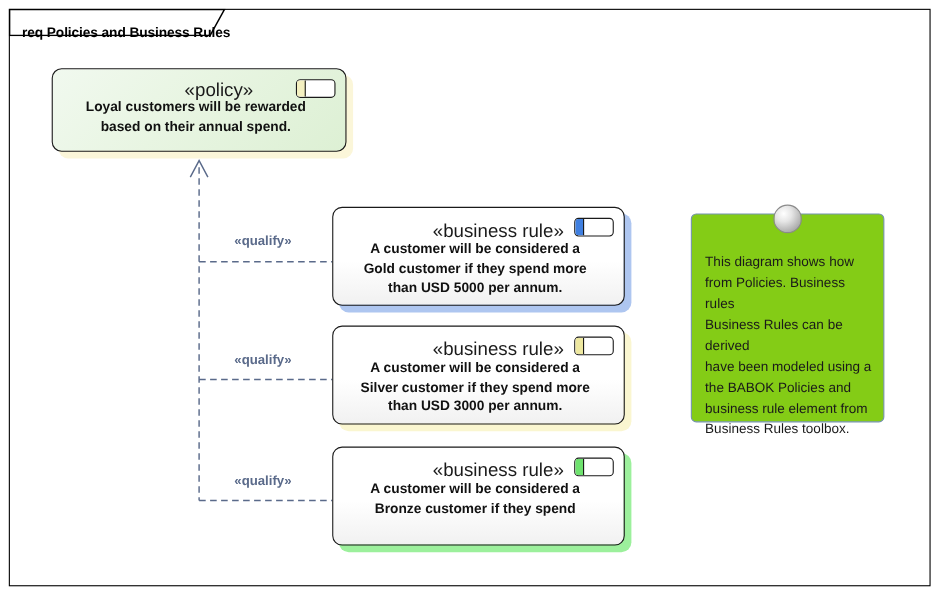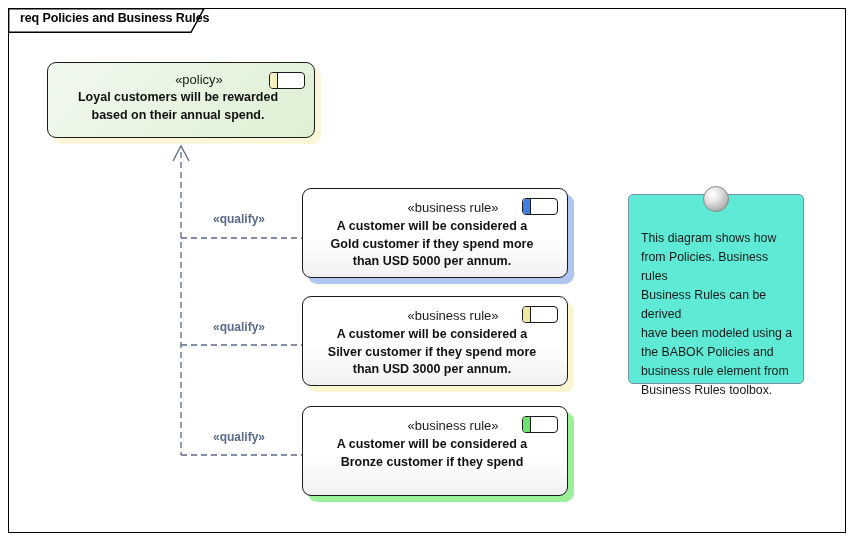--- a/index.html
+++ b/index.html
@@ -41,21 +41,21 @@
     z-index: 5;
   }
   .title-tab svg {
     position: absolute;
     left: 0;
     top: 0;
   }
   .title-text {
     position: absolute;
     left: 12px;
-    top: 3px;
+    top: 15px;
     font-size: 12.5px;
     font-weight: bold;
     color: #000000;
     white-space: nowrap;
     letter-spacing: -0.1px;
   }
 
   
   .node {
     position: absolute;
@@ -75,21 +75,21 @@
   }
   .rule-box {
     background: linear-gradient(180deg, #ffffff 0%, #ffffff 55%, #f1f1f1 100%);
   }
 
   .node-stereotype {
     position: absolute;
     left: 0;
     right: 0;
     text-align: center;
-    font-size: 13px;
+    font-size: 17px;
     color: #1a1a1a;
     font-family: "Liberation Sans", sans-serif;
     padding-left: 36px;
   }
   .node-body {
     position: absolute;
     left: 8px;
     right: 14px;
     text-align: center;
     font-size: 12.5px;
@@ -115,21 +115,21 @@
     top: 0;
     bottom: 0;
     width: 7px;
     border-right: 1.2px solid #1a1a1a;
   }
 
   
   .note {
     position: absolute;
     box-sizing: border-box;
-    background: #5eead4;
+    background: #84cc16;
     border: 1.3px solid #7593ad;
     border-radius: 5px;
     z-index: 3;
   }
   .note-text {
     position: absolute;
     left: 12px;
     top: 34px;
     right: 10px;
     font-size: 12.3px;

